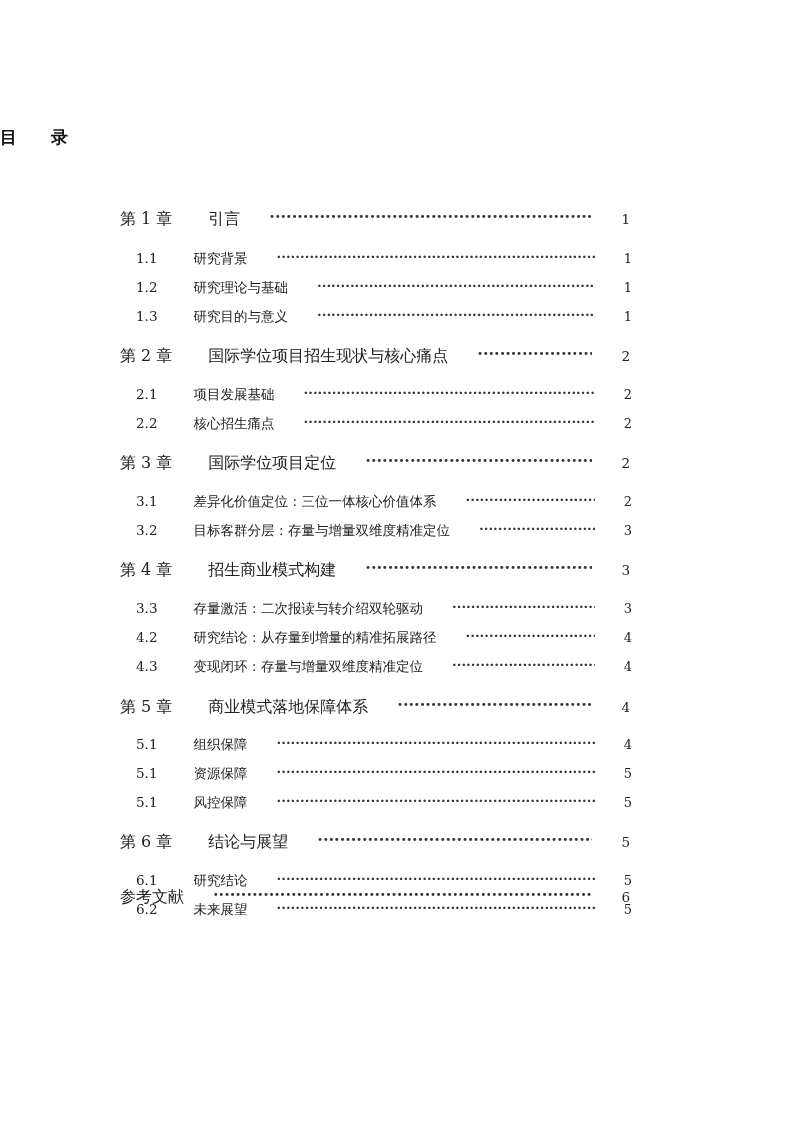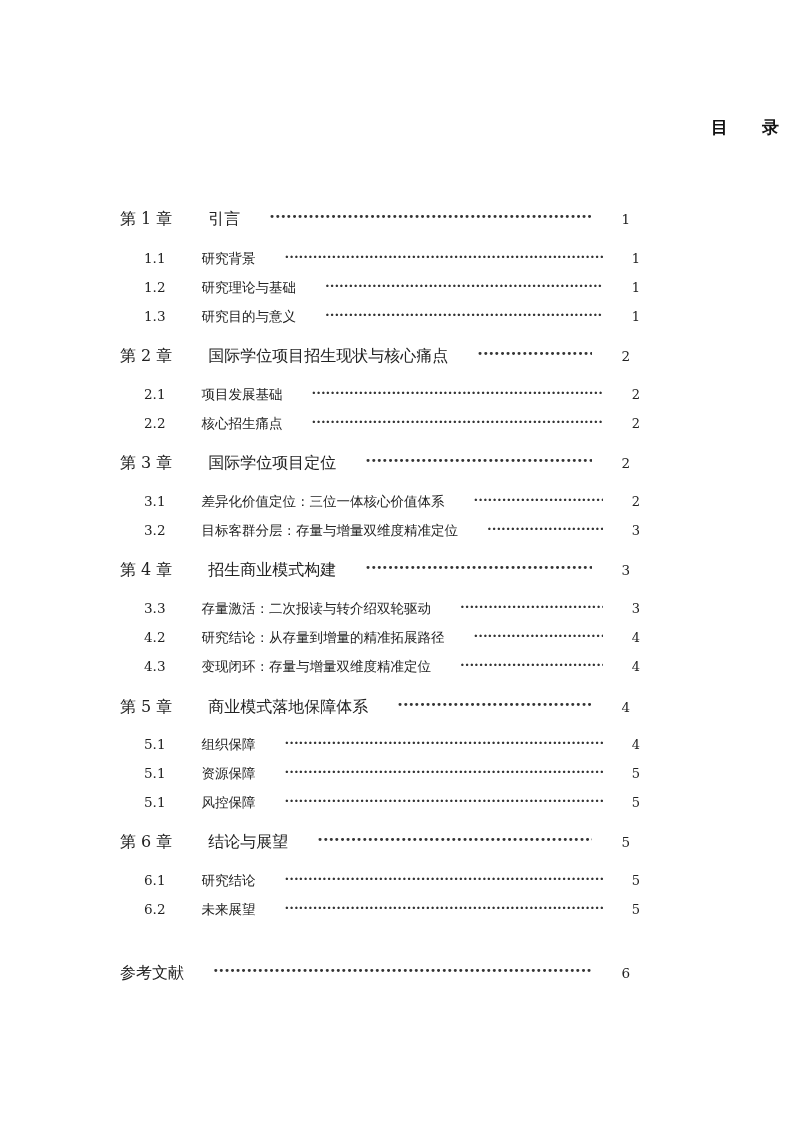--- a/index.html
+++ b/index.html
@@ -1,24 +1,24 @@
 <!DOCTYPE html>
 <html><head>
 <meta charset="utf-8">
 <style>
   html, body { margin: 0; padding: 0; background: #ffffff; }
   body { width: 793px; height: 1122px; position: relative; overflow: hidden;
          font-family: "DejaVu Serif", "Liberation Serif", serif; color: #222; }
-  .title { position: absolute; top: 116px; left: 0; width: 793px; text-align: right;
+  .title { position: absolute; top: 126px; left: 0; width: 793px; text-align: left;
            font-family: "DejaVu Sans", sans-serif; font-weight: bold; font-size: 17px;
            letter-spacing: 14px; color: #111; }
   .toc { position: absolute; left: 0; top: 0; width: 793px; }
   .entry { position: absolute; display: flex; align-items: baseline; white-space: nowrap; gap: 28px; }
   .entry.chapter { left: 120px; width: 510px; font-size: 16px; }
-  .entry.section { left: 144px; width: 496px; font-size: 13.5px; justify-content: flex-end; }
+  .entry.section { left: 136px; width: 496px; font-size: 13.5px; justify-content: flex-end; }
   .entry .num { margin-right: 8px; }
   .entry .label { }
   .entry .leader { flex: 1; overflow: hidden; margin: 0 1px; position: relative; height: 1em; }
   .entry .leader::before { content: "··························································································································································································"; position: absolute; left: 0; bottom: -0.1em; letter-spacing: 0px; font-weight: bold; color: #333; }
   .entry .page { font-size: 13px; }
   .entry.chapter .page { font-size: 13.5px; }
 </style>
 </head>
 <body>
 
@@ -144,18 +144,18 @@
     <span class="label">研究结论</span>
     <span class="leader"></span>
     <span class="page">5</span>
   </div>
   <div class="entry section" style="top:900px">
     <span class="num">6.2</span>
     <span class="label">未来展望</span>
     <span class="leader"></span>
     <span class="page">5</span>
   </div>
-  <div class="entry chapter" style="top:962px">
+  <div class="entry chapter" style="top:886px">
     <span class="label">参考文献</span>
     <span class="leader"></span>
     <span class="page">6</span>
   </div>
 </div>
 
 </body></html>

